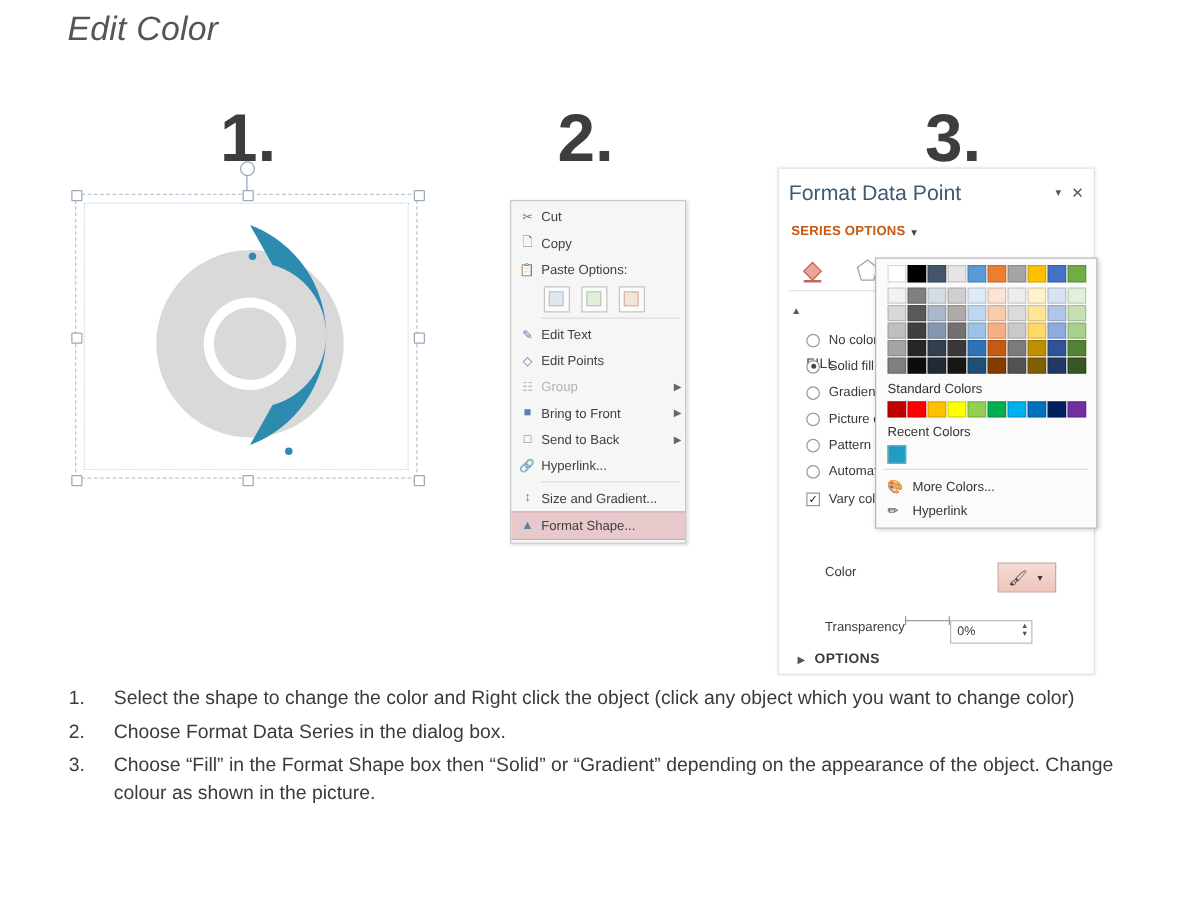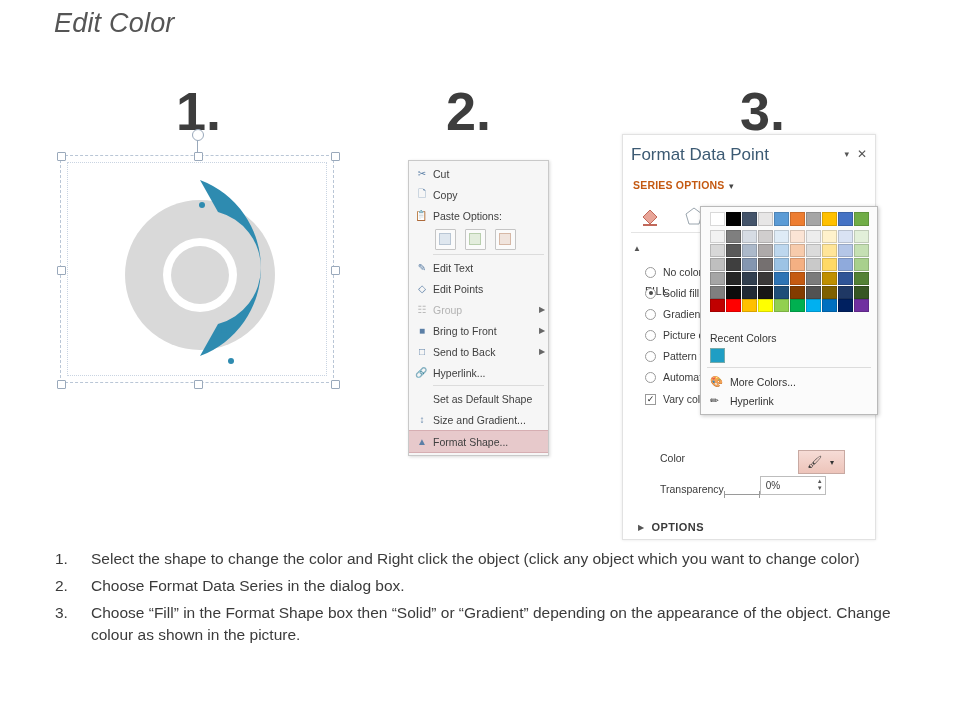--- a/index.html
+++ b/index.html
@@ -320,23 +320,23 @@
     background: linear-gradient(#f6dcd6,#edc4ba);
     display: flex;
     align-items: center;
     box-sizing: border-box;
   }
   .color-btn .bucket { width: 31px; text-align:center; font-size: 12px; }
   .color-btn .cbcaret { font-size: 8px; color:#333; }
   .transp-row {
     position: absolute;
     left: 660px;
-    top: 476px;
+    top: 496px;
     display: flex;
-    align-items: flex-end;
+    align-items: flex-start;
     font-size: 10.5px;
     color: #3a3a3a;
     gap: 0;
   }
   .slider {
     width: 36px; height: 1px; background:#9a9a9a; position:relative;
   }
   .slider::before, .slider::after {
     content:""; position:absolute; top:-3px; width:1px; height:7px; background:#9a9a9a;
   }
@@ -525,25 +525,20 @@
 
   <div class="ctx-item">
     <span class="ic">🔗</span>
     <span class="lbl">Hyperlink...</span>
     <span class="arw"></span>
   </div>
 
   <div class="ctx-sep"></div>
 
 
-  <div class="ctx-item">
-    <span class="ic"></span>
-    <span class="lbl">Set as Default Shape</span>
-    <span class="arw"></span>
-  </div>
 
   <div class="ctx-item">
     <span class="ic">↕</span>
     <span class="lbl">Size and Gradient...</span>
     <span class="arw"></span>
   </div>
 
   <div class="ctx-item highlight">
     <span class="ic">▲</span>
     <span class="lbl">Format Shape...</span>
@@ -702,33 +697,34 @@
       <div class="sw" style="background: rgb(12, 12, 12);"></div>
       <div class="sw" style="background: rgb(34, 42, 53);"></div>
       <div class="sw" style="background: rgb(23, 22, 22);"></div>
       <div class="sw" style="background: rgb(31, 78, 121);"></div>
       <div class="sw" style="background: rgb(131, 60, 0);"></div>
       <div class="sw" style="background: rgb(82, 82, 82);"></div>
       <div class="sw" style="background: rgb(127, 96, 0);"></div>
       <div class="sw" style="background: rgb(31, 56, 100);"></div>
       <div class="sw" style="background: rgb(55, 86, 35);"></div>
     </div>
+  <div class="picker-head" style="padding-top:6px;">Standard Colors</div>
   <div class="std-grid" id="std-row">
       <div class="sw" style="background: rgb(192, 0, 0);"></div>
       <div class="sw" style="background: rgb(255, 0, 0);"></div>
       <div class="sw" style="background: rgb(255, 192, 0);"></div>
       <div class="sw" style="background: rgb(255, 255, 0);"></div>
       <div class="sw" style="background: rgb(146, 208, 80);"></div>
       <div class="sw" style="background: rgb(0, 176, 80);"></div>
       <div class="sw" style="background: rgb(0, 176, 240);"></div>
       <div class="sw" style="background: rgb(0, 112, 192);"></div>
       <div class="sw" style="background: rgb(0, 32, 96);"></div>
       <div class="sw" style="background: rgb(112, 48, 160);"></div>
     </div>
-  <div class="picker-head" style="padding-top:20px;">Recent Colors</div>
+  <div class="picker-head" style="padding-top:6px;">Recent Colors</div>
   <div class="recent-sw" id="recent-sw" style="background: rgb(31, 158, 196);"></div>
   <div class="picker-sep"></div>
   <div class="picker-item">
     <span class="pico">🎨</span>
     <span>More Colors...</span>
   </div>
   <div class="picker-item">
     <span class="pico">✏</span>
     <span>Hyperlink</span>
   </div>

